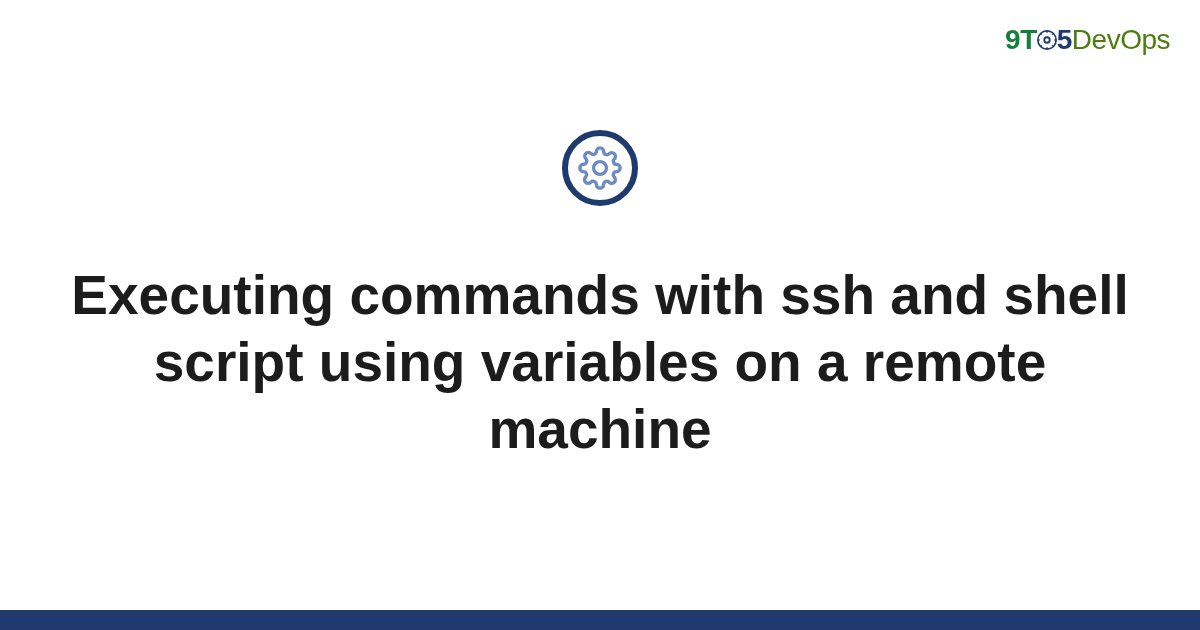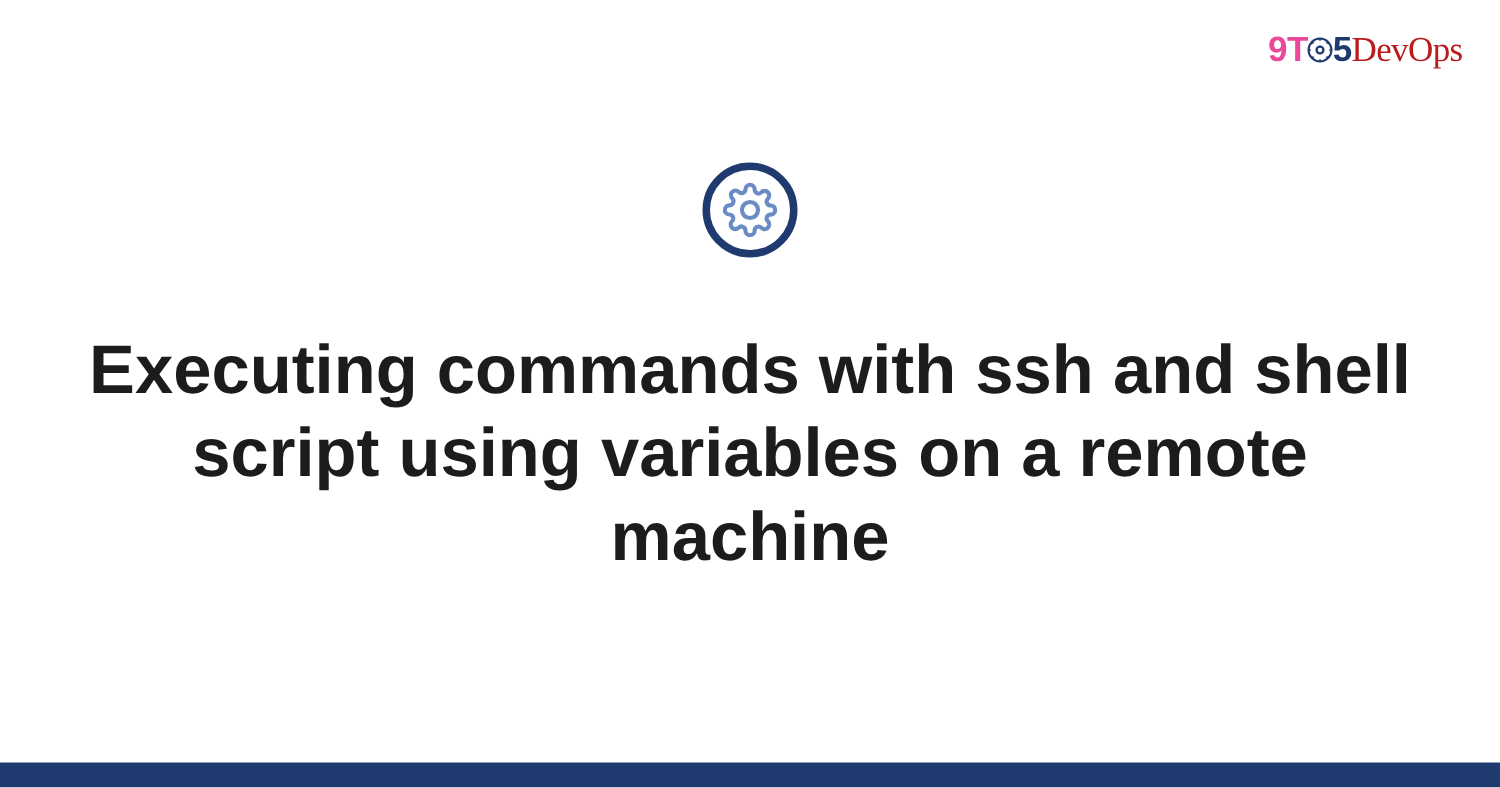--- a/index.html
+++ b/index.html
@@ -10,28 +10,28 @@
     position: relative;
   }
   .logo {
     position: absolute;
     top: 24px;
     right: 30px;
     font-size: 28px;
     font-weight: 600;
     letter-spacing: -0.5px;
   }
-  .logo-9t { color: #ec4899; }
+  .logo-9t { color: #15803d; }
   .logo-gear {
     display: inline-flex;
     vertical-align: -2px;
     margin: 0 -1px;
   }
   .logo-5 { color: #1f3a6e; }
-  .logo-devops { color: #b91c1c; font-weight: 500; font-family: Liberation Serif, serif; }
+  .logo-devops { color: #4d7c0f; font-weight: 500; }
   .center-icon {
     position: absolute;
     top: 130px;
     left: 50%;
     transform: translateX(-50%);
     width: 76px;
     height: 76px;
     border: 6px solid #1f3a6e;
     border-radius: 50%;
     display: flex;

